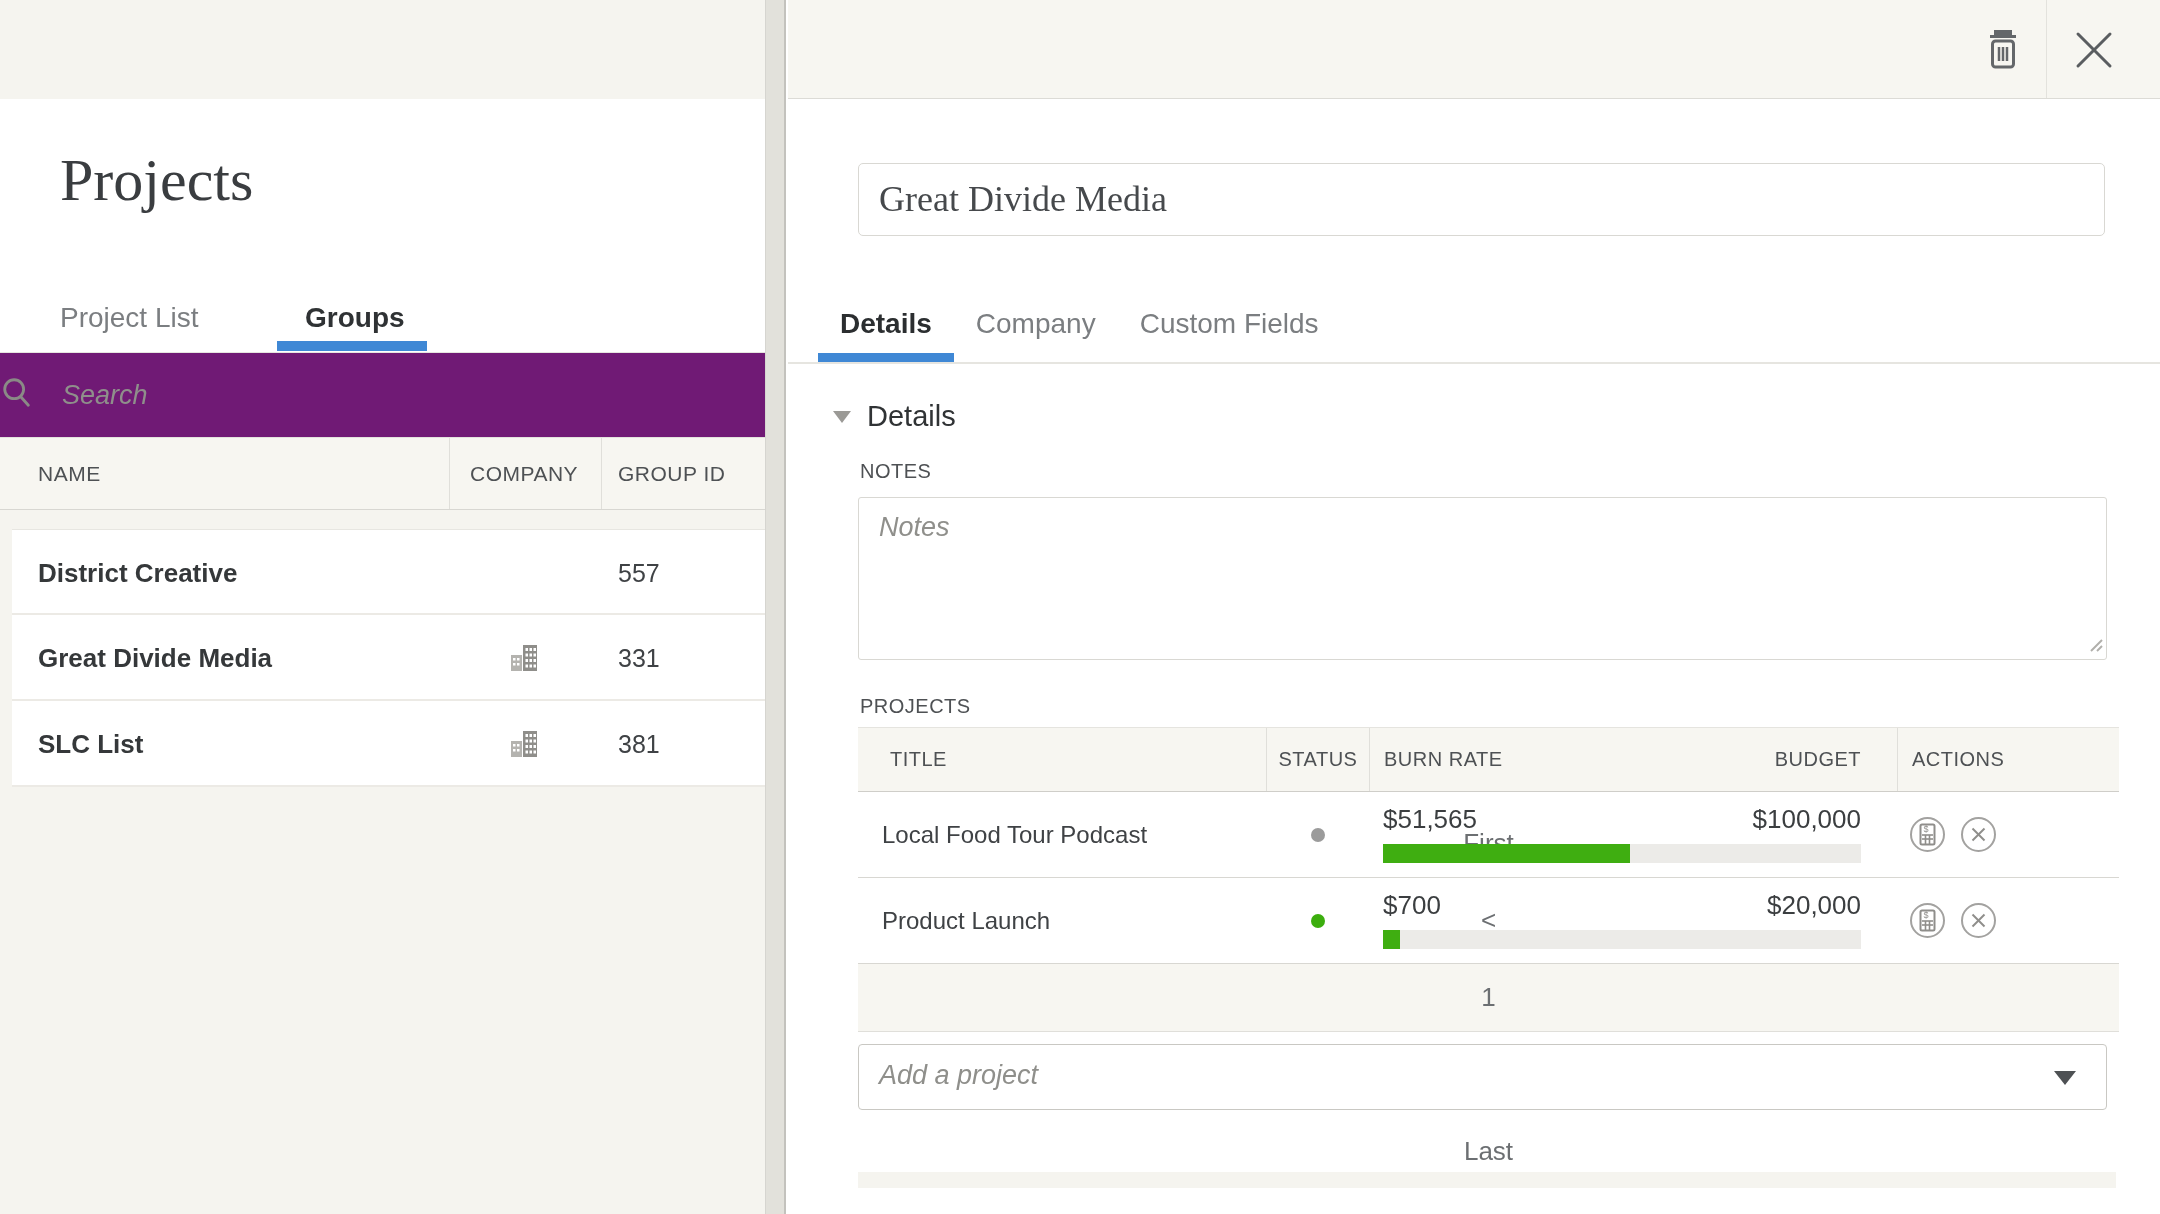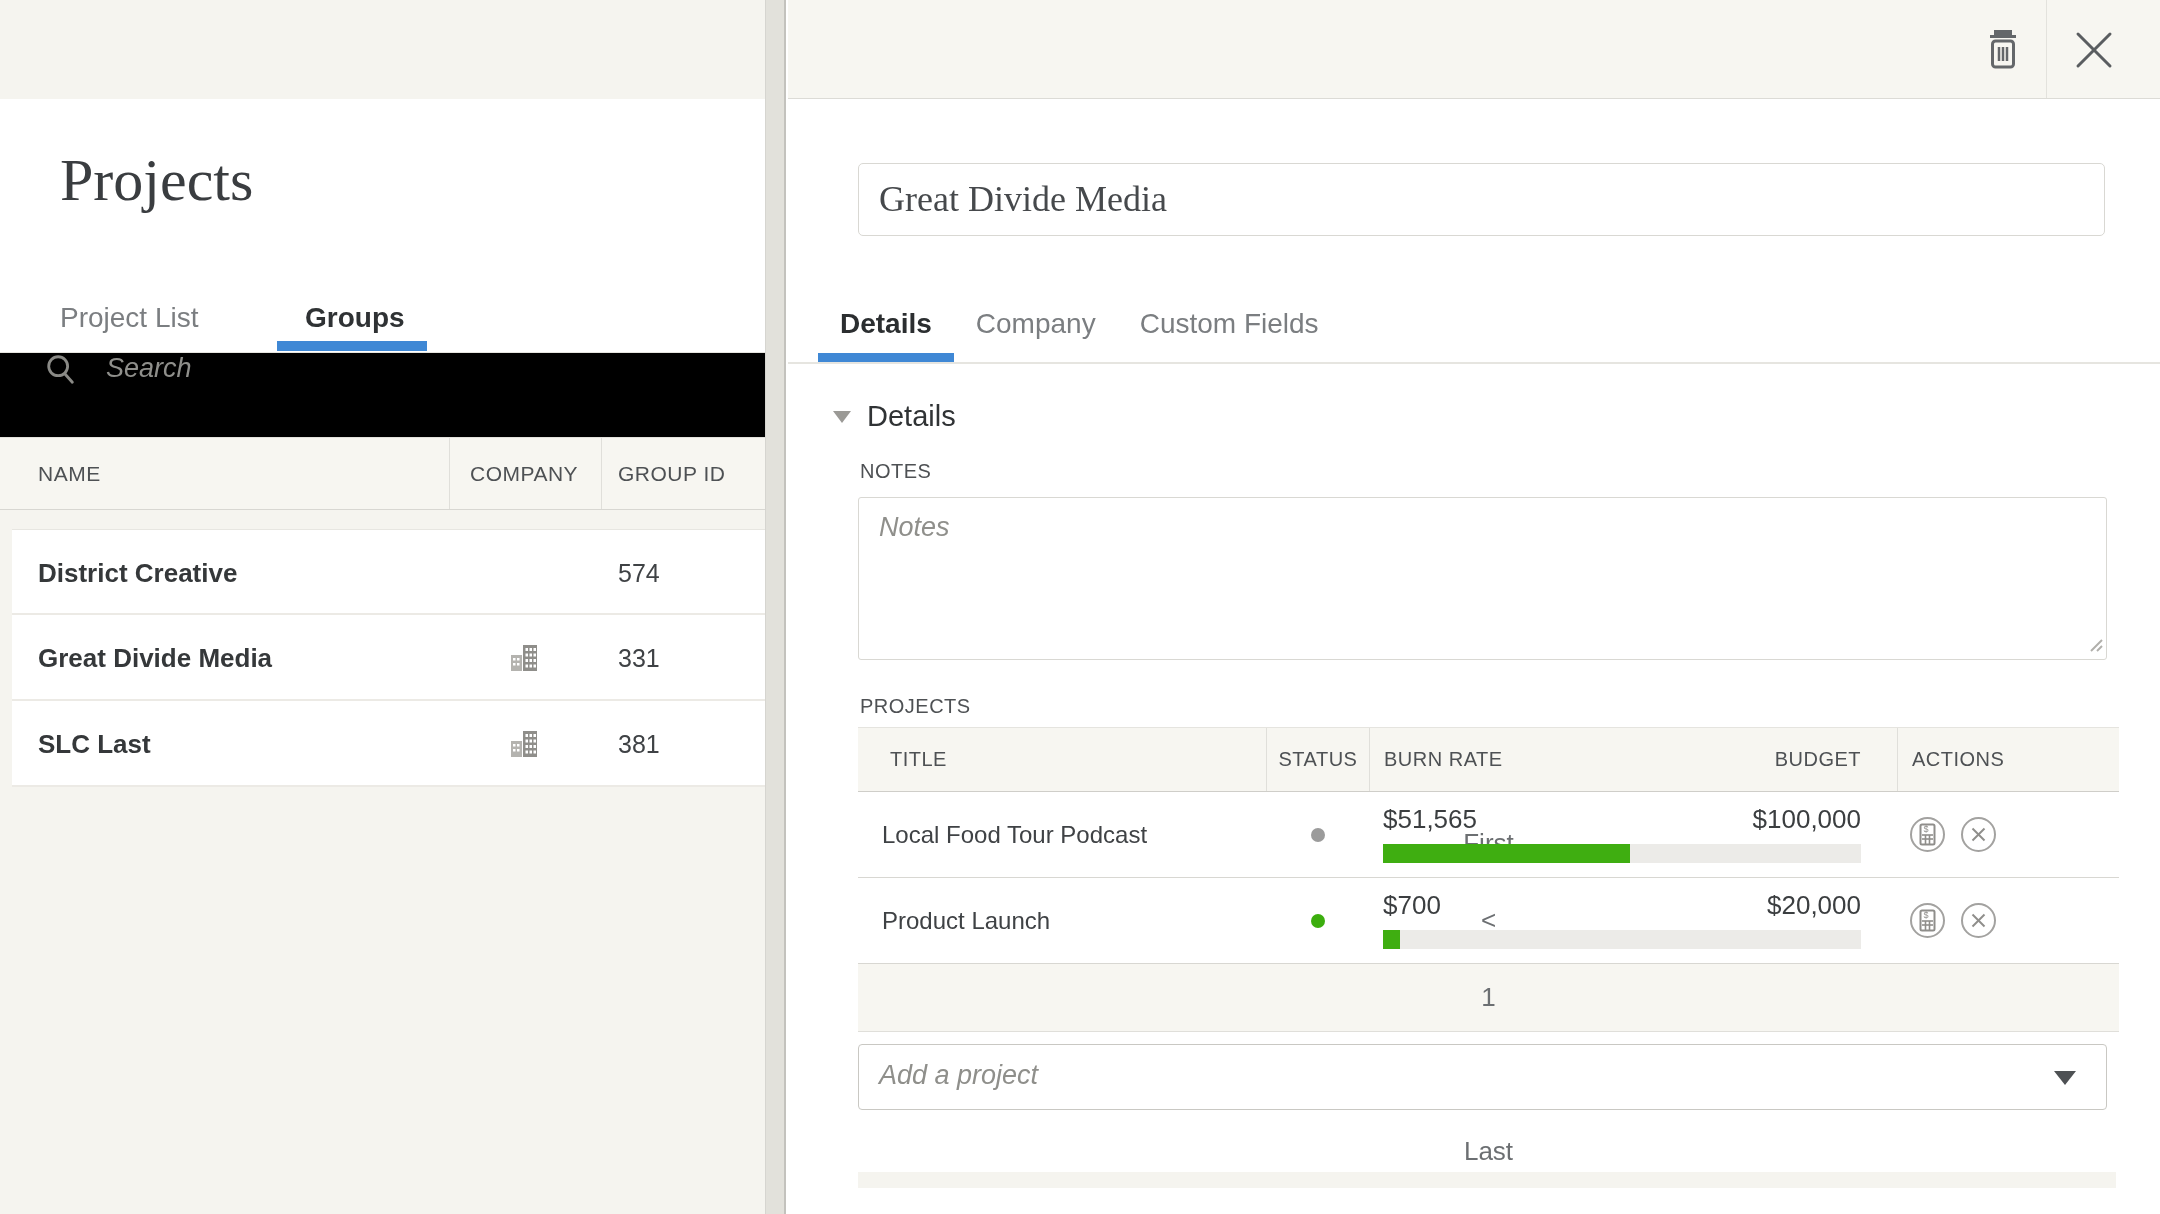--- a/index.html
+++ b/index.html
@@ -27,22 +27,22 @@
     font-family:"Liberation Serif", serif; font-size:60px; color:#3a3d40; font-weight:400;
   }
 
   .left-tabs-line { position:absolute; left:0; top:352px; width:765px; height:1px; background:#e6e5e0; }
   .left-tab { position:absolute; top:302px; font-size:28px; cursor:pointer; }
   .left-tab.inactive { color:#7b7e81; }
   .left-tab.active { color:#2f3234; font-weight:700; }
   .left-tab-underline { position:absolute; left:277px; top:341px; width:150px; height:10px; }
 
   .list-search-bar {
-    position:absolute; left:0; top:353px; width:765px; height:84px; background:#000000;
-    display:flex; padding-left:44px;
+    position:absolute; left:0; top:353px; width:765px; height:84px; background:#701a75;
+    display:flex; align-items:center; 
   }
   .list-search-bar .icon-search { margin-right:28px; }
 
   .left-table-header {
     position:absolute; left:0; top:437px; width:765px; height:73px;
     background:#f7f6f1; border-top:1px solid #e3e2dd; border-bottom:1px solid #d8d7d2;
   }
   .lth-label { position:absolute; top:24px; font-size:21px; color:#4e5154; letter-spacing:0.5px; }
   .lth-name { left:38px; }
   .lth-company { left:470px; }
@@ -186,21 +186,21 @@
       <span class="lth-label lth-name">NAME</span>
       <span class="lth-label lth-company">COMPANY</span>
       <span class="lth-label lth-groupid">GROUP ID</span>
       <span class="lth-div" style="left:449px;"></span>
       <span class="lth-div" style="left:601px;"></span>
     </div>
 
     <div class="left-rows">
       <div class="group-row">
         <span class="gr-name">District Creative</span>
-        <span class="gr-id">574</span>
+        <span class="gr-id">557</span>
       </div>
       <div class="group-row">
         <span class="gr-name">Great Divide Media</span>
         <span class="gr-icon">
           <svg width="30" height="30" viewBox="0 0 30 30">
             <rect x="2" y="12" width="11" height="16" fill="#b4b3af"></rect>
             <rect x="4" y="15" width="2.5" height="2.5" fill="#fff"></rect>
               <rect x="8" y="15" width="2.5" height="2.5" fill="#fff"></rect>
             <rect x="4" y="20" width="2.5" height="2.5" fill="#fff"></rect>
               <rect x="8" y="20" width="2.5" height="2.5" fill="#fff"></rect>
@@ -215,21 +215,21 @@
               <rect x="20.5" y="16" width="2.5" height="3" fill="#fff"></rect>
               <rect x="24.5" y="16" width="2.5" height="3" fill="#fff"></rect>
             <rect x="16.5" y="21.5" width="2.5" height="3" fill="#fff"></rect>
               <rect x="20.5" y="21.5" width="2.5" height="3" fill="#fff"></rect>
               <rect x="24.5" y="21.5" width="2.5" height="3" fill="#fff"></rect>
           </svg>
         </span>
         <span class="gr-id">331</span>
       </div>
       <div class="group-row">
-        <span class="gr-name">SLC Last</span>
+        <span class="gr-name">SLC List</span>
         <span class="gr-icon">
           <svg width="30" height="30" viewBox="0 0 30 30">
             <rect x="2" y="12" width="11" height="16" fill="#b4b3af"></rect>
             <rect x="4" y="15" width="2.5" height="2.5" fill="#fff"></rect>
               <rect x="8" y="15" width="2.5" height="2.5" fill="#fff"></rect>
             <rect x="4" y="20" width="2.5" height="2.5" fill="#fff"></rect>
               <rect x="8" y="20" width="2.5" height="2.5" fill="#fff"></rect>
             <rect x="14" y="2" width="14" height="26" fill="#8f8e8a"></rect>
             <rect x="16.5" y="5" width="2.5" height="3" fill="#fff"></rect>
               <rect x="20.5" y="5" width="2.5" height="3" fill="#fff"></rect>

